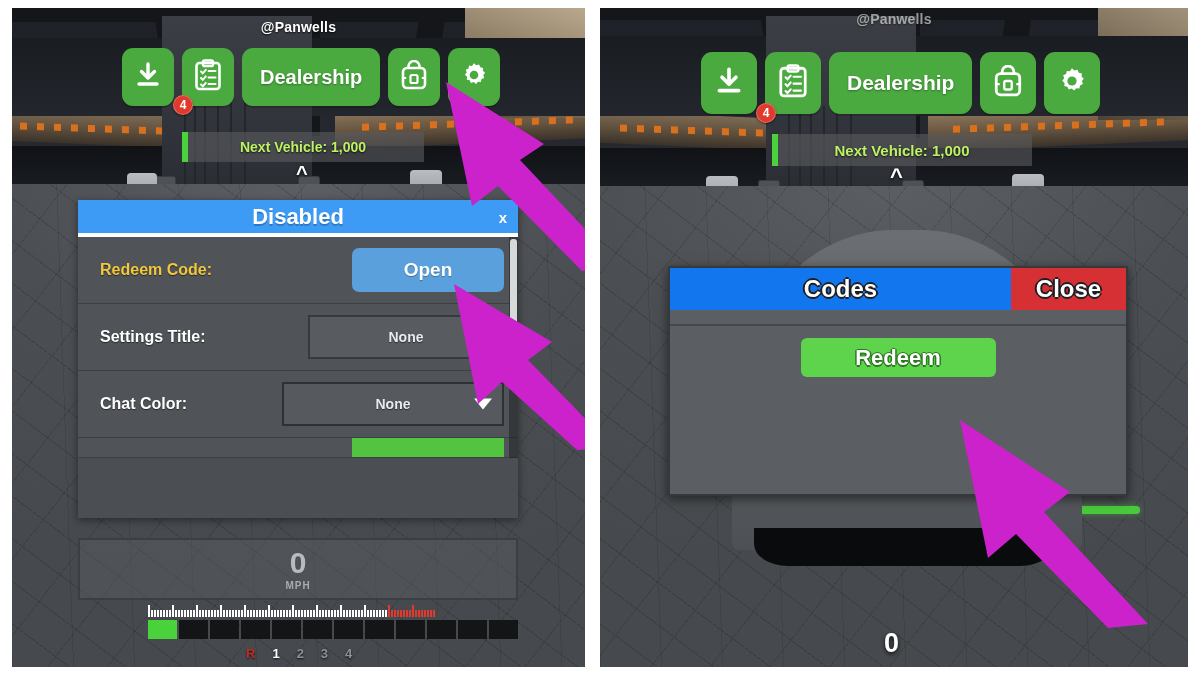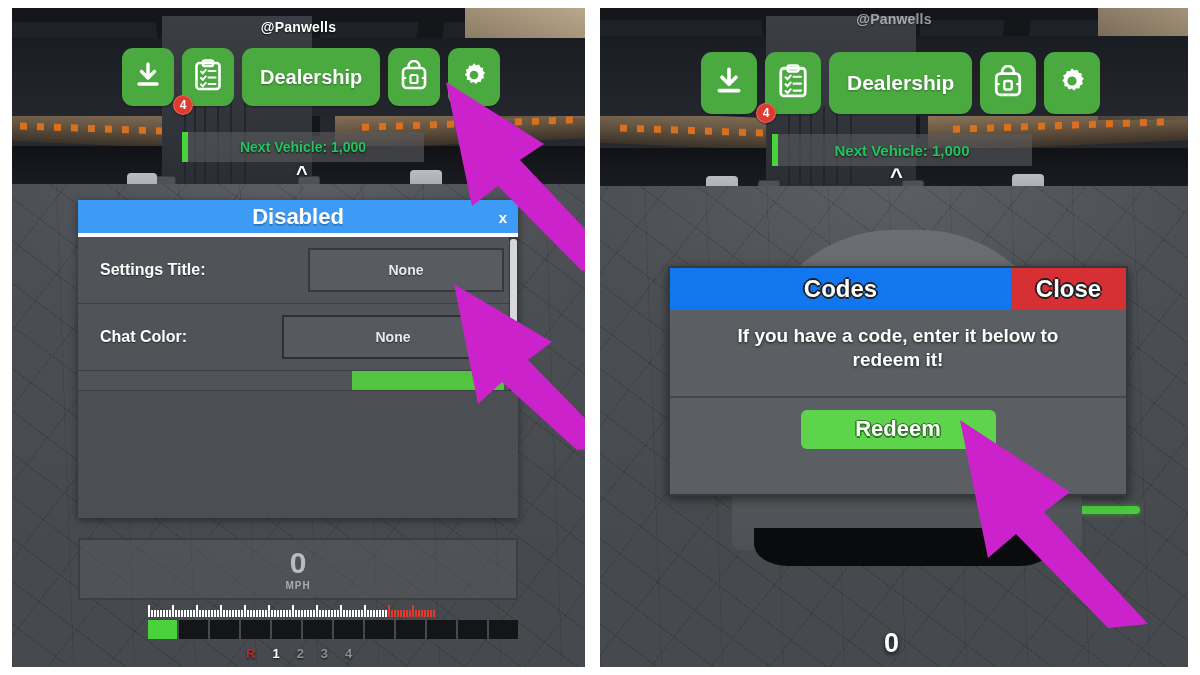--- a/index.html
+++ b/index.html
@@ -127,21 +127,21 @@
     width:20px;height:20px;border-radius:50%;
     background:#e03a2f; color:#fff; font-size:12px; font-weight:bold;
     display:flex;align-items:center;justify-content:center;
     box-shadow:0 1px 2px rgba(0,0,0,.5);
     border:1px solid rgba(255,255,255,.25);
   }
   .nv-bar{
     position:absolute;
     background: rgba(88,90,94,.62);
     display:flex;align-items:center;justify-content:center;
-    color:#22c55e;font-weight:bold;
+    color:#bef264;font-weight:bold;
     text-shadow:0 1px 2px rgba(0,0,0,.8);
   }
   .nv-fill{
     position:absolute;left:0;top:0;bottom:0;width:6px;background:#4ad23c;
   }
   .chev{
     position:absolute; color:#fff; font-weight:bold;
     text-shadow:0 1px 3px rgba(0,0,0,.9);
   }
 
@@ -402,20 +402,24 @@
     </div>
     <div class="chev" style="left:284px;top:154px;font-size:20px;">^</div>
 
     <div class="settings" style="left:66px;top:192px;width:440px;height:318px;">
       <div class="settings-head">
         <span class="settings-title">Disabled</span>
         <span class="settings-x">x</span>
       </div>
       <div class="settings-body">
 
+        <div class="srow">
+          <span class="lbl lbl-gold">Redeem Code:</span>
+          <div class="ctl btn-open">Open</div>
+        </div>
 
         <div class="srow">
           <span class="lbl">Settings Title:</span>
           <div class="ctl field-none">None</div>
         </div>
 
         <div class="srow">
           <span class="lbl">Chat Color:</span>
           <div class="ctl field-drop">
             <span>None</span>
@@ -663,21 +667,20 @@
       <div class="nv-fill"></div>
       <span>Next Vehicle: 1,000</span>
     </div>
     <div class="chev" style="left:290px;top:156px;font-size:22px;">^</div>
 
     <div class="codes" style="left:68px;top:258px;width:460px;height:230px;">
       <div class="codes-head">
         <div class="codes-title">Codes</div>
         <div class="codes-close">Close</div>
       </div>
-      <div class="codes-msg">If you have a code, enter it below to redeem it!</div>
       <div class="codes-foot">
         <div class="btn-redeem">Redeem</div>
       </div>
     </div>
 
     <div class="bignum" style="left:284px;top:620px;">0</div>
 
     <div class="arrow" style="left:348px;top:398px;">
       <svg width="205" height="225" viewBox="0 0 205 225">
         <path d="M12 14 L122 86 L96 106 L200 218 L160 222 L68 128 L40 152 Z" fill="#cc22cc"></path>

